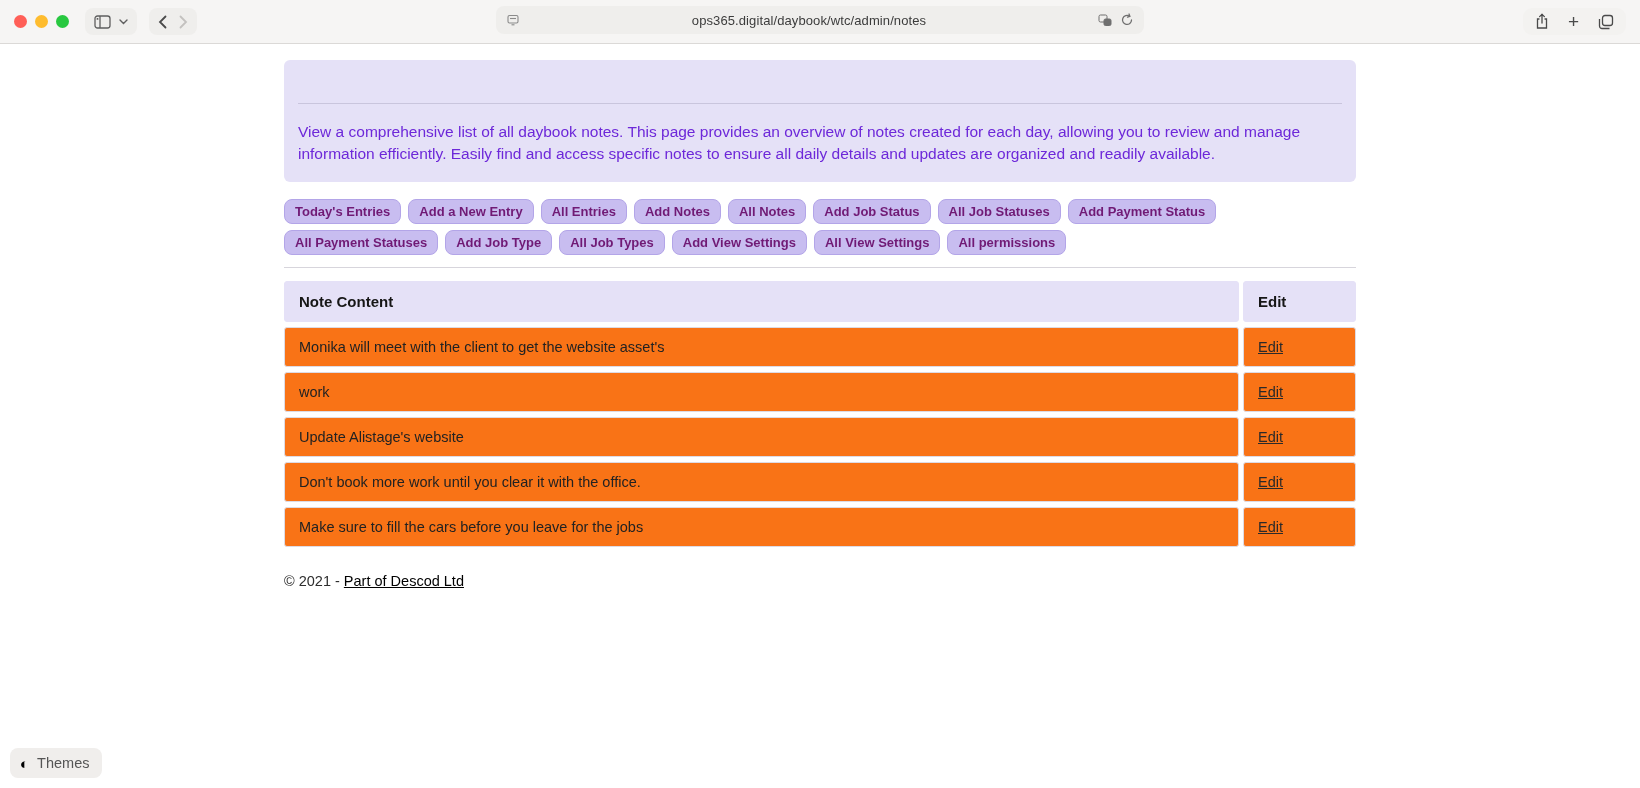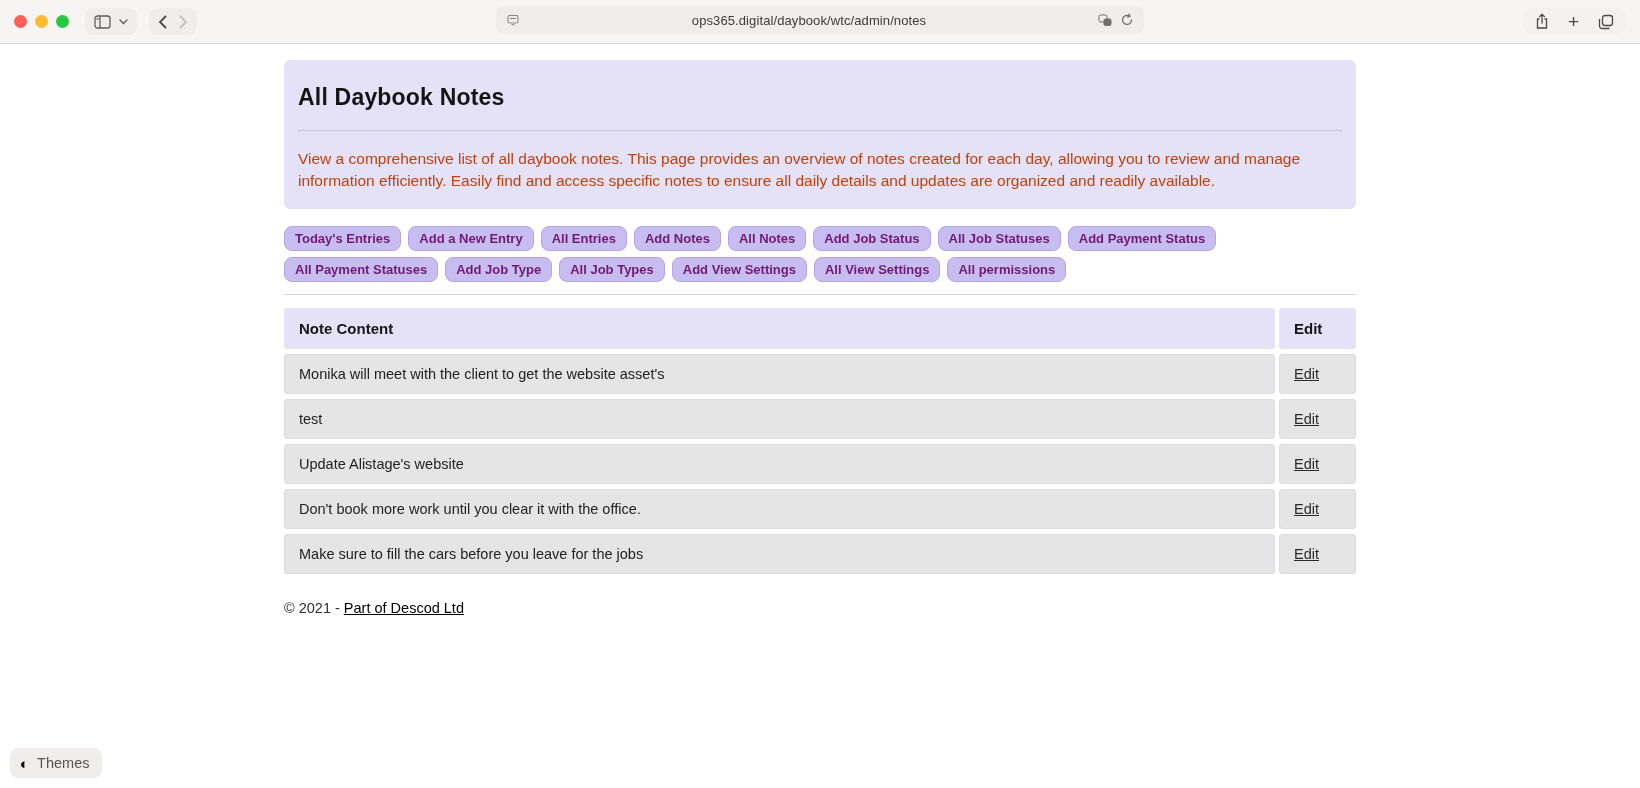--- a/index.html
+++ b/index.html
@@ -133,21 +133,21 @@
     letter-spacing: 0.2px;
   }
   .intro-card hr {
     border: none;
     border-top: 1px solid #c9c5dd;
     margin: 19px 0 17px 0;
   }
   .intro-card p {
     font-size: 15.5px;
     line-height: 1.44;
-    color: #c2410c;
+    color: #6d28d9;
   }
 
   .pills {
     margin-top: 17px;
     display: flex;
     flex-wrap: wrap;
     gap: 6px 7px;
   }
   .pill {
     background: #c8bdf0;
@@ -170,30 +170,30 @@
 
   .notes-table { margin-top: 13px; }
   .trow { display: flex; gap: 4px; margin-bottom: 5px; }
   .cell {
     border-radius: 3px;
     padding: 11px 14px;
     font-size: 14.5px;
     color: #222222;
   }
   .main-cell { flex: 1; }
-  .edit-cell { width: 77px; }
+  .edit-cell { width: 113px; }
   .thead .cell {
     background: #e5e1f7;
     font-size: 15px;
     font-weight: 700;
     border: 1px solid #e5e1f7;
     color: #161616;
   }
   .trow.body .cell {
-    background: #e5e5e5;
+    background: #f97316;
     border: 1px solid #dddbe4;
   }
   .edit-link { color: #2a2a2a; text-decoration: underline; cursor: pointer; }
 
   .site-footer {
     margin-top: 26px;
     font-size: 14.5px;
     color: #2e2e2e;
   }
   .site-footer a { color: #000000; cursor: pointer; }
@@ -317,21 +317,20 @@
     </button>
   </div>
 </header>
 
 <div class="page">
 
 
   <main class="content">
 
     <section class="intro-card">
-      <h1>All Daybook Notes</h1>
       <hr>
       <p>View a comprehensive list of all daybook notes. This page provides an overview of notes created for each day, allowing you to review and manage information efficiently. Easily find and access specific notes to ensure all daily details and updates are organized and readily available.</p>
     </section>
 
     <div class="pills">
 
         <button class="pill">Today's Entries</button>
 
         <button class="pill">Add a New Entry</button>
 
@@ -368,21 +367,21 @@
         <div class="cell main-cell">Note Content</div>
         <div class="cell edit-cell">Edit</div>
       </div>
 
         <div class="trow body">
           <div class="cell main-cell">Monika will meet with the client to get the website asset's</div>
           <div class="cell edit-cell"><a class="edit-link" href="#">Edit</a></div>
         </div>
 
         <div class="trow body">
-          <div class="cell main-cell">test</div>
+          <div class="cell main-cell">work</div>
           <div class="cell edit-cell"><a class="edit-link" href="#">Edit</a></div>
         </div>
 
         <div class="trow body">
           <div class="cell main-cell">Update Alistage's website</div>
           <div class="cell edit-cell"><a class="edit-link" href="#">Edit</a></div>
         </div>
 
         <div class="trow body">
           <div class="cell main-cell">Don't book more work until you clear it with the office.</div>

